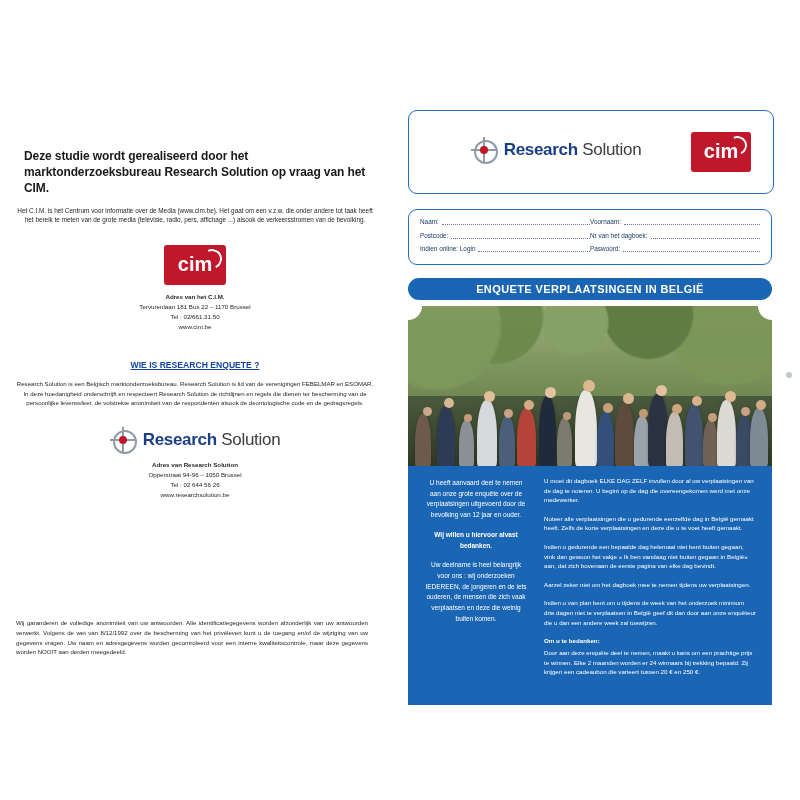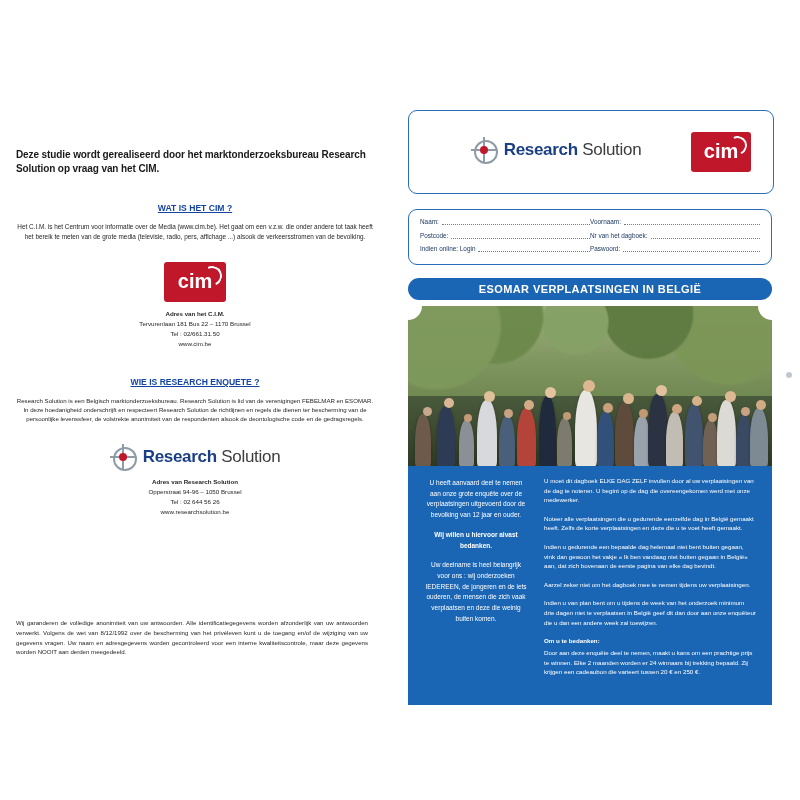--- a/index.html
+++ b/index.html
@@ -11,22 +11,22 @@
   .page{position:absolute;inset:0;}
 
   
   .left{
     position:absolute;left:0;top:0;width:390px;height:800px;
   }
   .left-inner{
     position:absolute;left:16px;top:148px;width:358px;
   }
   .lead{
-    font-size:10px;font-weight:bold;color:#1a1a1a;line-height:1.35;
-    text-align:left;letter-spacing:-0.1px;
+    font-size:12px;font-weight:bold;color:#1a1a1a;line-height:1.35;
+    text-align:left;letter-spacing:-0.1px;margin-left:8px;
   }
   .sec-title{
     text-align:center;color:#1544a0;font-weight:bold;font-size:8.6px;
     text-decoration:underline;margin-top:28px;
   }
   .body-c{
     text-align:center;font-size:6.4px;line-height:1.55;color:#1f1f1f;
     margin-top:9px;
   }
   .body-c.small{font-size:6.1px;}
@@ -180,21 +180,20 @@
 </style>
 </head>
 <body>
 
 <div class="page">
 
   <div class="left">
     <div class="left-inner">
       <div class="lead">Deze studie wordt gerealiseerd door het marktonderzoeksbureau Research Solution op vraag van het CIM.</div>
 
-      <div class="sec-title">WAT IS HET CIM ?</div>
       <div class="body-c">Het C.I.M. is het Centrum voor informatie over de Media (www.cim.be). Het gaat om een v.z.w. die onder andere tot taak heeft het bereik te meten van de grote media (televisie, radio, pers, affichage ...) alsook de verkeersstromen van de bevolking.</div>
 
       <div class="logo-cim-wrap">
         <div class="cim-logo">
           <div class="txt">cim</div>
           <div class="swoosh"></div>
         </div>
       </div>
 
       <div class="addr">
@@ -279,21 +278,21 @@
             <span class="dots"></span>
           </div>
         <div class="fl">
             <span class="lab">Paswoord:</span>
             <span class="dots"></span>
           </div>
       </div>
     </div>
 
     <div class="banner">
-      <span>ESOMAR VERPLAATSINGEN IN BELGIË</span>
+      <span>ENQUETE VERPLAATSINGEN IN BELGIË</span>
     </div>
 
     <div class="photo">
       <div class="sky"></div>
       <div class="trees"></div>
       <div class="ground"></div>
       <div class="crowd">
         <div class="p" style="left:2%;width:16px;height:52px;background:#6d5a4a;"></div>
         <div class="head" style="left:4%;bottom:50px;width:9px;height:9px;background:#c8a98c;"></div>
         <div class="p" style="left:8%;width:18px;height:60px;background:#2d3b55;"></div>

